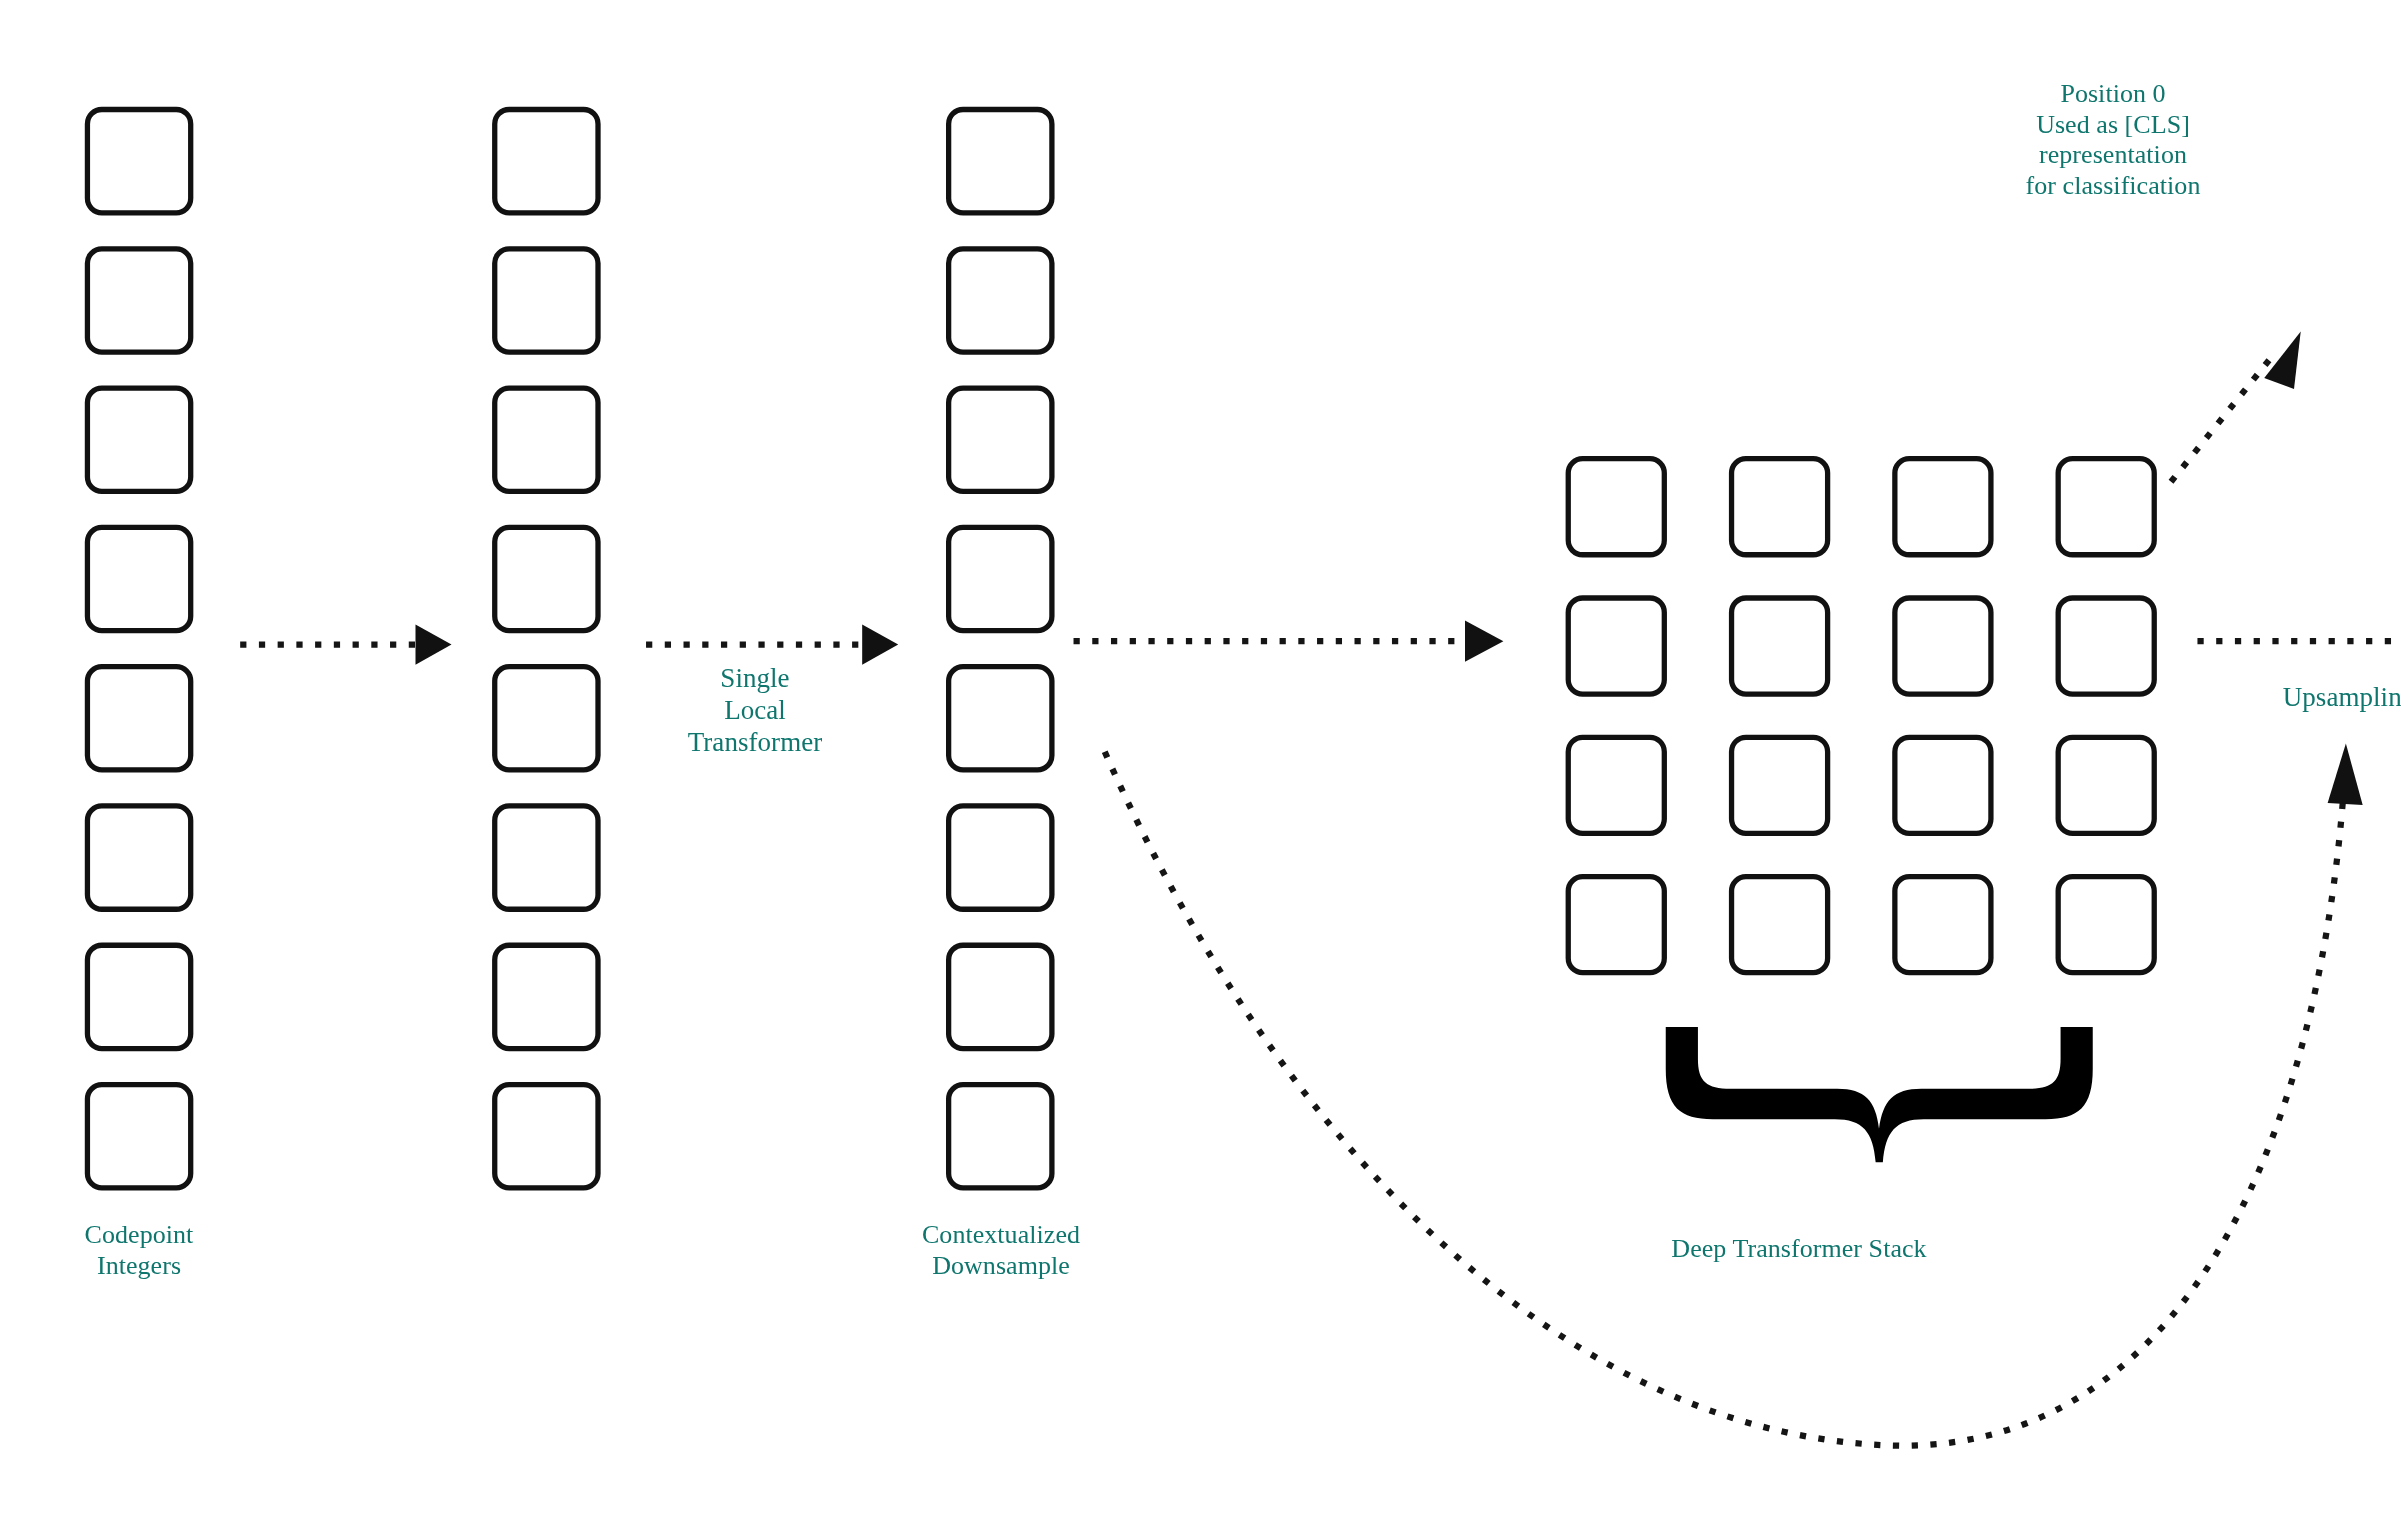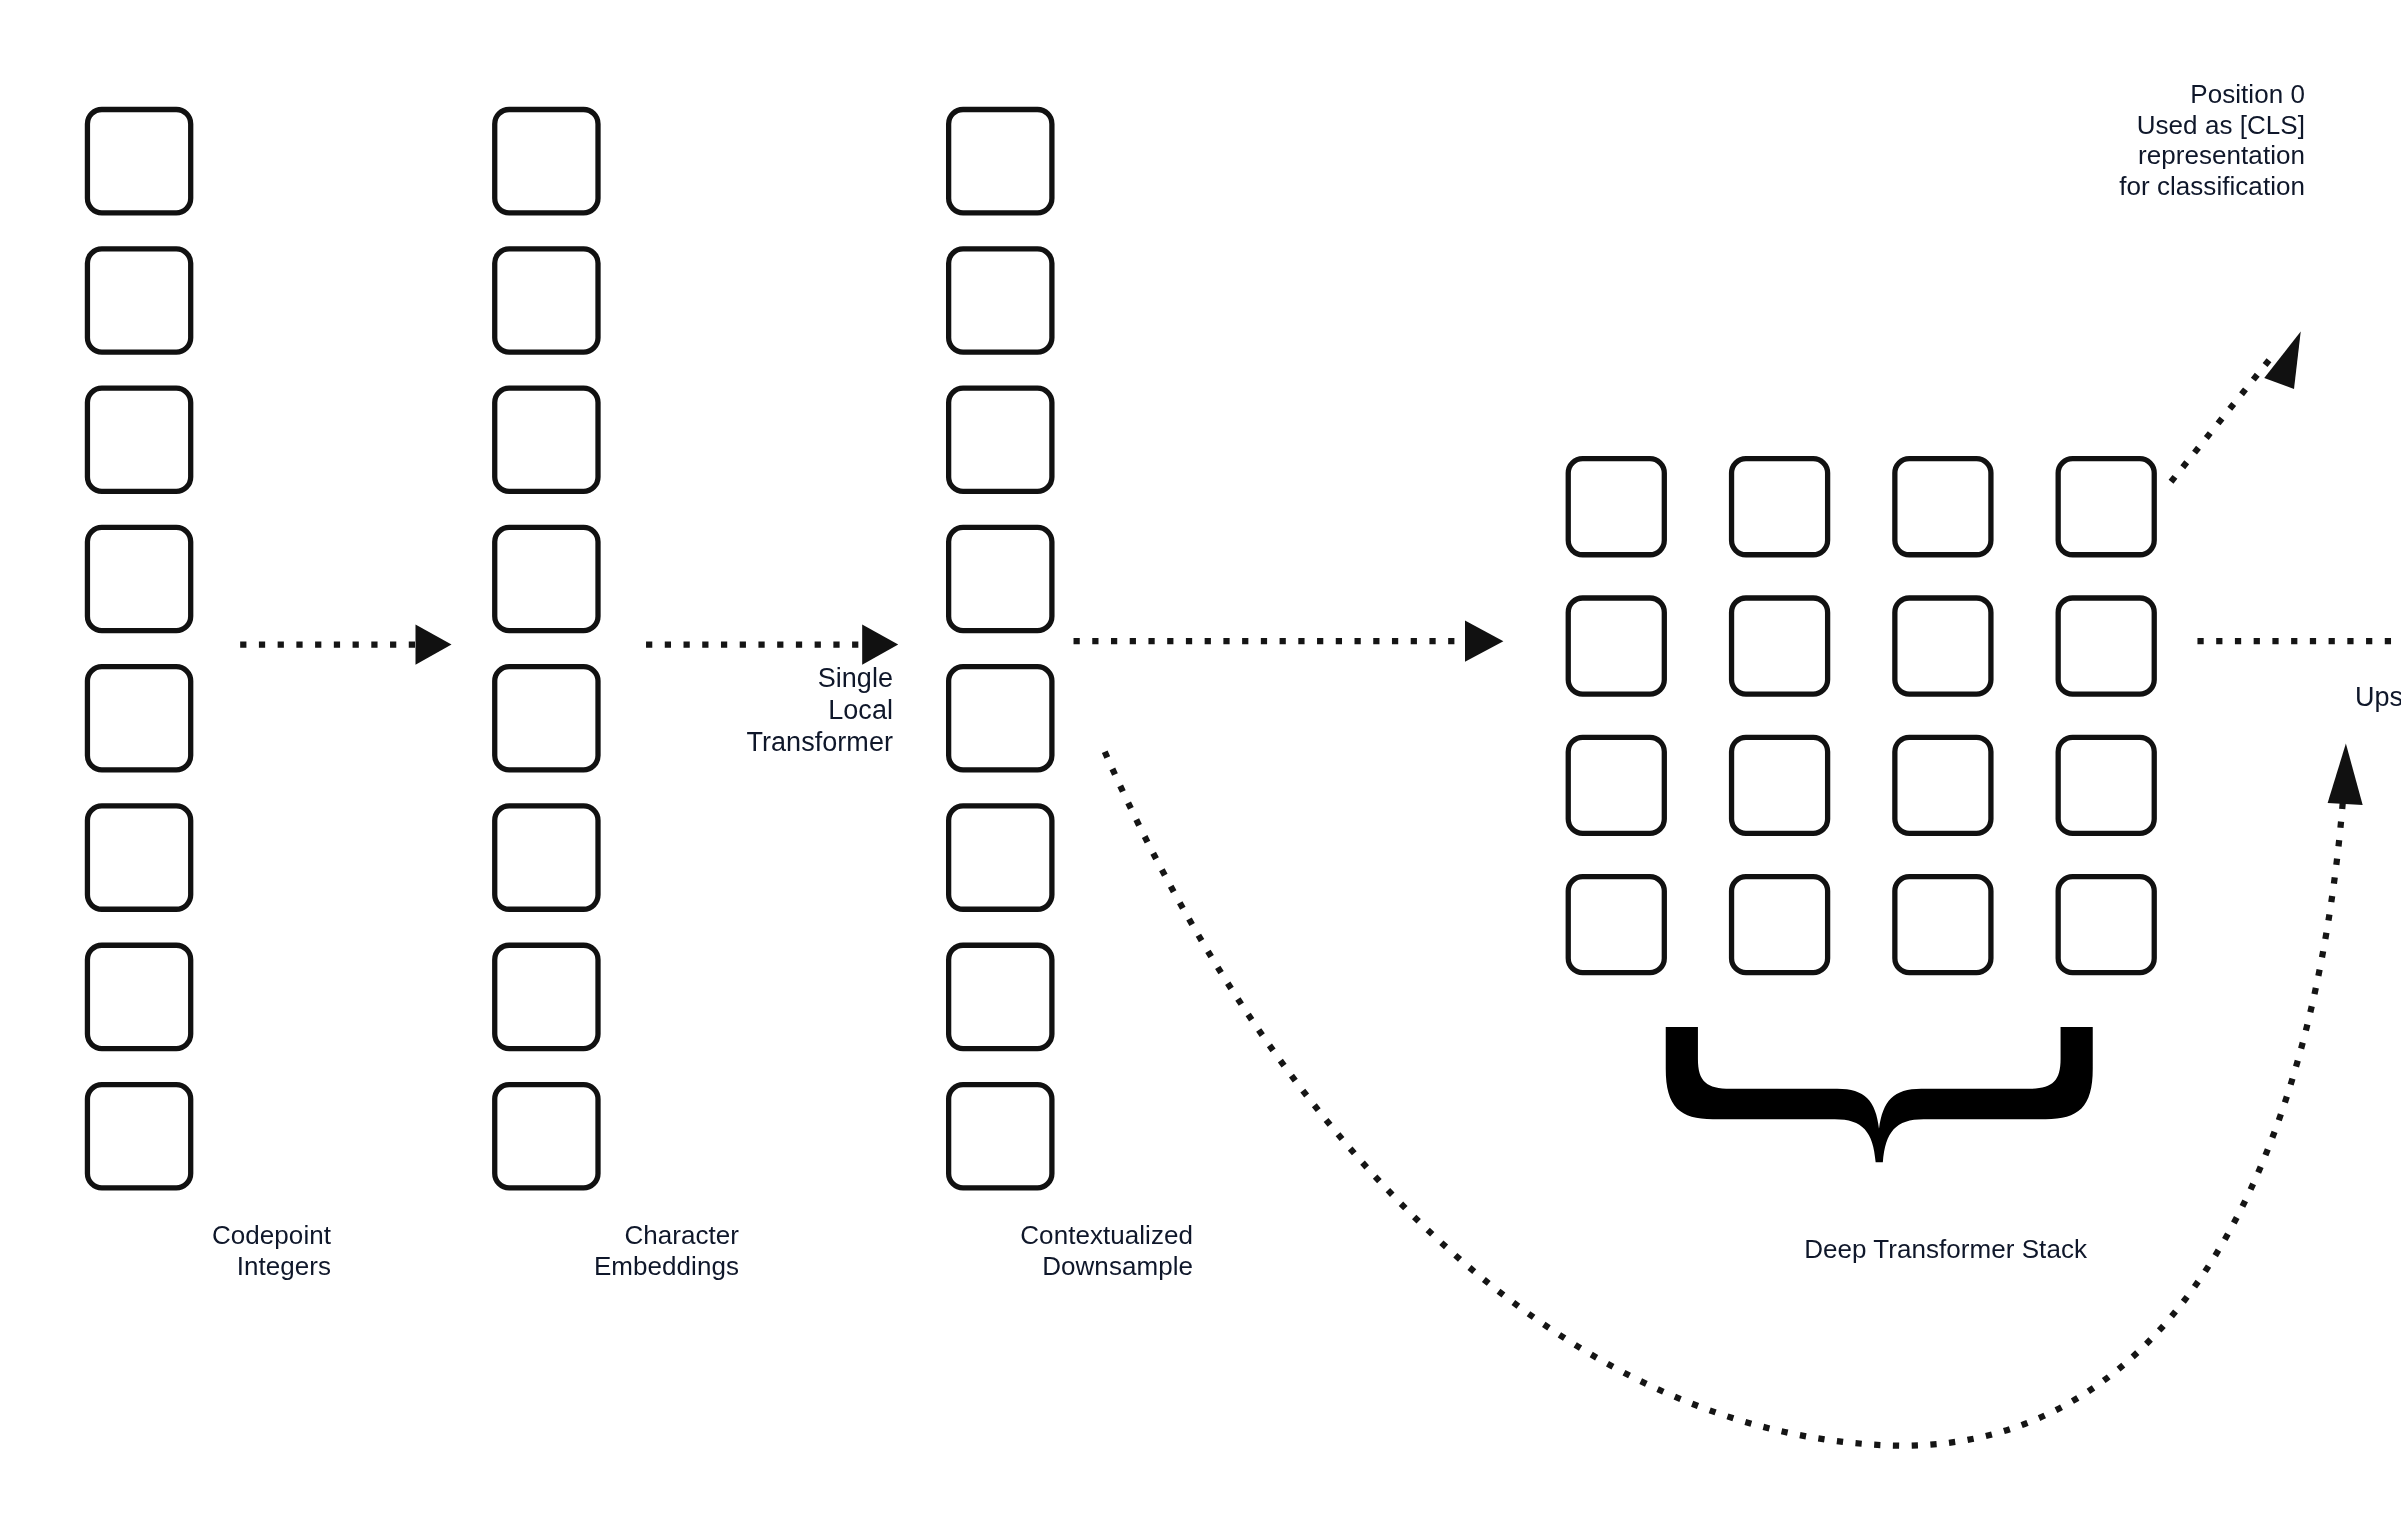--- a/index.html
+++ b/index.html
@@ -7,22 +7,22 @@
        font-family:"Liberation Sans","DejaVu Sans",sans-serif;}
   #stage{position:relative;width:3307px;height:1525px;background:#fff;}
   svg.layer{position:absolute;left:0;top:0;width:3307px;height:1525px;}
   .cell{fill:none;stroke:#111111;stroke-width:11;}
   .dotline{fill:none;stroke:#151515;stroke-width:13;stroke-linecap:butt;
            stroke-dasharray:13 26;}
   .dotcurve{fill:none;stroke:#151515;stroke-width:13;stroke-linecap:butt;
             stroke-dasharray:13 26;}
   .head{fill:#111111;stroke:none;}
   .brace{fill:#000000;stroke:none;}
-  .lbl{position:absolute;color:#0f172a;text-align:right;line-height:1.18;
-       font-size:26px;white-space:pre-line;letter-spacing:0.05px;}
+  .lbl{position:absolute;color:#0f766e;text-align:center;line-height:1.18;
+       font-size:26px;white-space:pre-line;letter-spacing:0.05px;font-family:Liberation Serif, serif;}
   .lbl.mid{font-size:27px;}
 </style>
 </head>
 <body>
 
 <div id="stage">
 
   <svg class="layer" viewBox="0 0 6885 3175" xmlns="http://www.w3.org/2000/svg">
     <defs>
       
@@ -163,22 +163,20 @@
         L 3603 2267
         C 3553 2267, 3535 2252, 3535 2205
         L 3535 2138
         Z"></path>
     </g>
   </svg>
 
   <div class="lbl" style="left:-53px;top:1220px;width:384px;">Codepoint
 Integers</div>
 
-  <div class="lbl" style="left:355px;top:1220px;width:384px;">Character
-Embeddings</div>
 
   <div class="lbl" style="left:809px;top:1220px;width:384px;">Contextualized
 Downsample</div>
 
   <div class="lbl" style="left:1511px;top:1234px;width:576px;">Deep Transformer Stack</div>
 
 
   <div class="lbl mid" style="left:617px;top:663px;width:276px;">Single
 Local
 Transformer</div>

